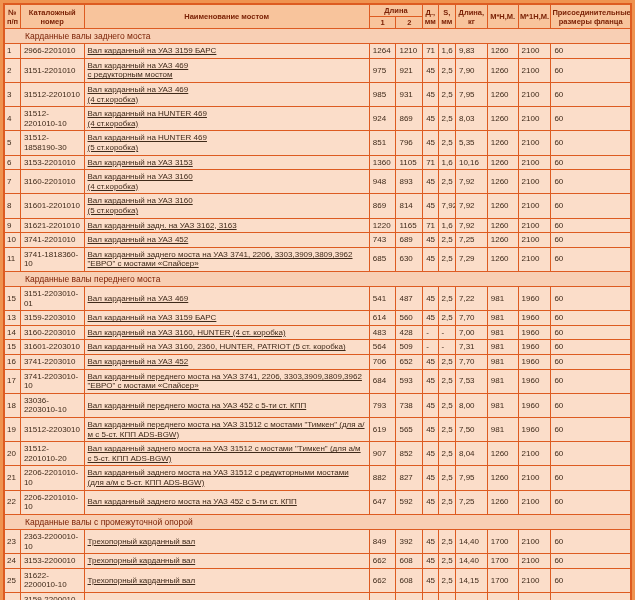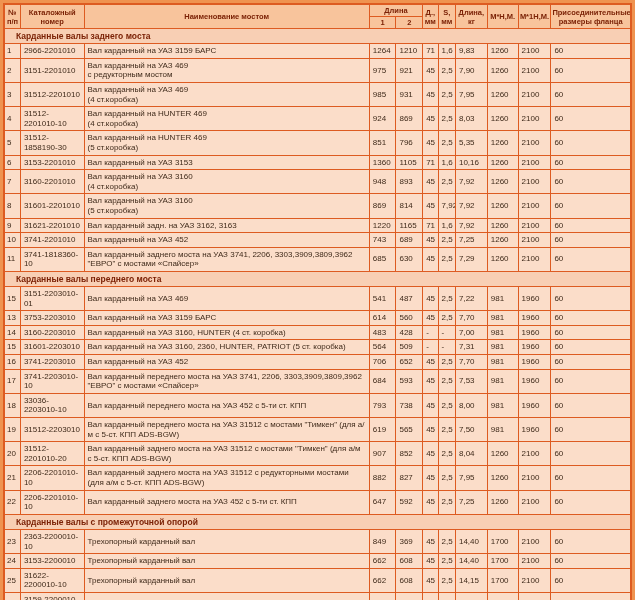--- a/index.html
+++ b/index.html
@@ -44,27 +44,27 @@
     color:var(--data-text);
     font-size:8px;
     padding:2px 3px;
     line-height:1.2;
     vertical-align:middle;
     text-align:left;
   }
   tr.section td{
     background:var(--section-bg);
     color:var(--header-text);
-    font-weight:bold;
+    font-weight:normal;
     font-size:8.5px;
-    padding:2px 11px;
+    padding:2px 20px;
     margin-top:8px;
   }
   .pre{white-space:pre-line;}
-  .c-name{white-space:pre-line;}
+  .c-name{white-space:pre-line;text-decoration:underline;}
   td.c-num{padding-left:2px;}
 </style>
 </head>
 <body>
 
 <table>
   <colgroup>
     <col style="width:16px">
       <col style="width:62px">
       <col style="width:278px">
@@ -263,21 +263,21 @@
         <td class="c-len2">487</td>
         <td class="c-d">45</td>
         <td class="c-s">2,5</td>
         <td class="c-mass">7,22</td>
         <td class="c-mn">981</td>
         <td class="c-m1n">1960</td>
         <td class="c-flange">60</td>
       </tr>
       <tr>
         <td class="c-num">13</td>
-        <td class="c-catalog">3753-2203010</td>
+        <td class="c-catalog">3159-2203010</td>
         <td class="c-name">Вал карданный на УАЗ 3159 БАРС</td>
         <td class="c-len1">614</td>
         <td class="c-len2">560</td>
         <td class="c-d">45</td>
         <td class="c-s">2,5</td>
         <td class="c-mass">7,70</td>
         <td class="c-mn">981</td>
         <td class="c-m1n">1960</td>
         <td class="c-flange">60</td>
       </tr>
@@ -399,21 +399,21 @@
         <td class="c-flange">60</td>
       </tr>
       <tr class="section">
         <td colspan="11">Карданные валы с промежуточной опорой</td>
       </tr>
       <tr>
         <td class="c-num">23</td>
         <td class="c-catalog">2363-2200010-10</td>
         <td class="c-name">Трехопорный карданный вал</td>
         <td class="c-len1">849</td>
-        <td class="c-len2">369</td>
+        <td class="c-len2">392</td>
         <td class="c-d">45</td>
         <td class="c-s">2,5</td>
         <td class="c-mass">14,40</td>
         <td class="c-mn">1700</td>
         <td class="c-m1n">2100</td>
         <td class="c-flange">60</td>
       </tr>
       <tr>
         <td class="c-num">24</td>
         <td class="c-catalog">3153-2200010</td>

